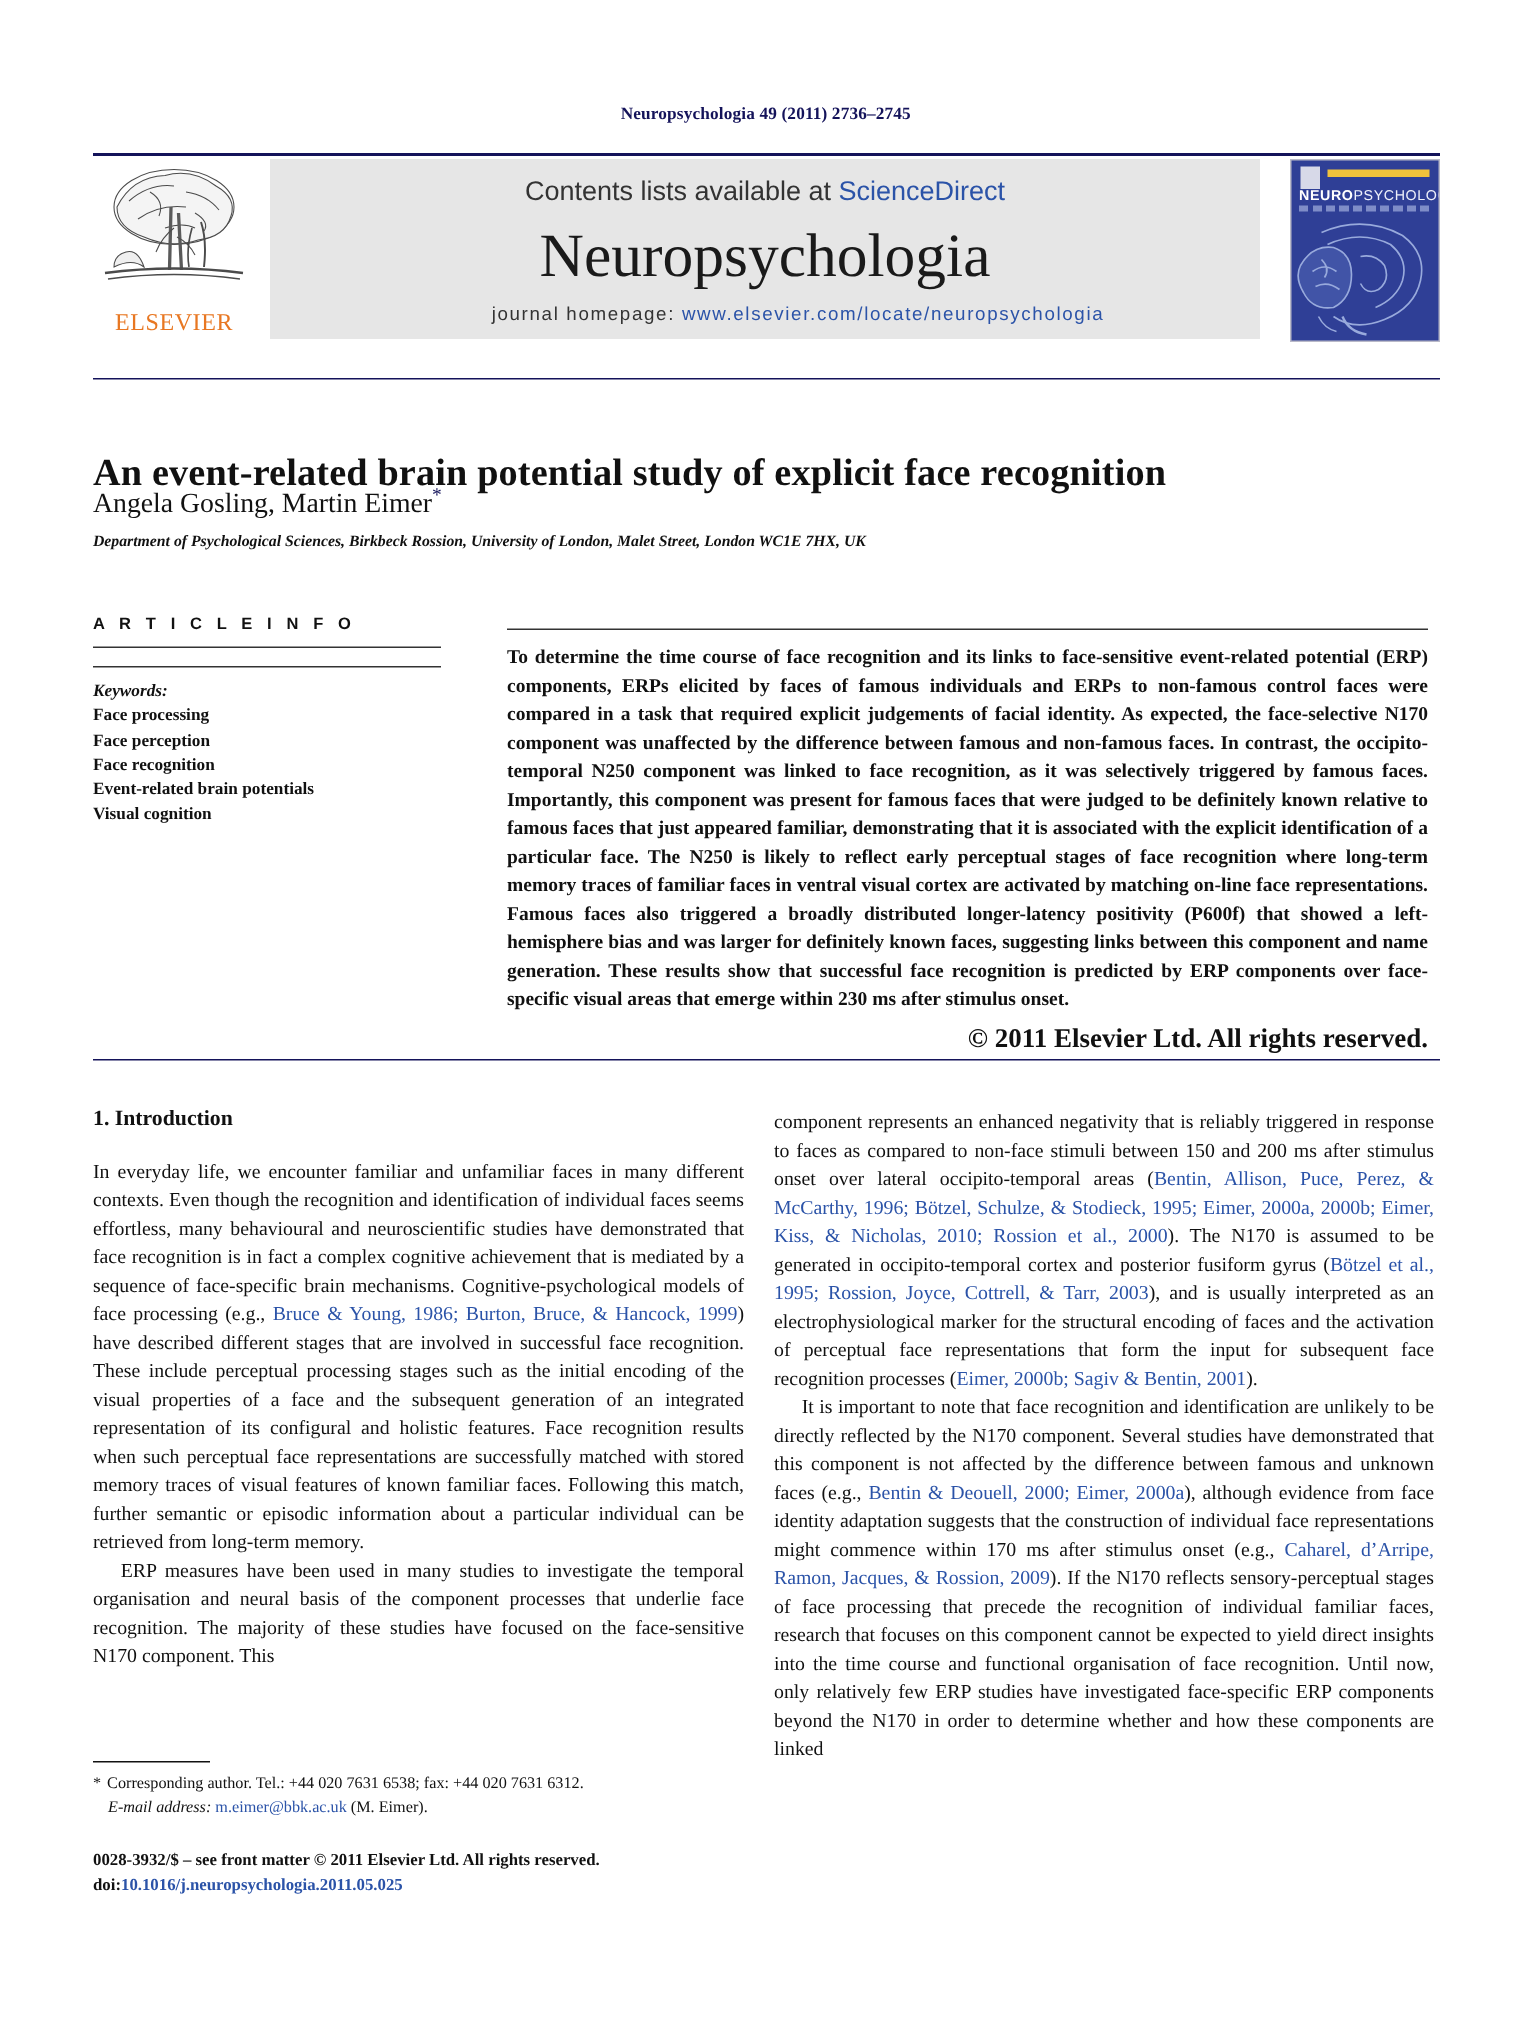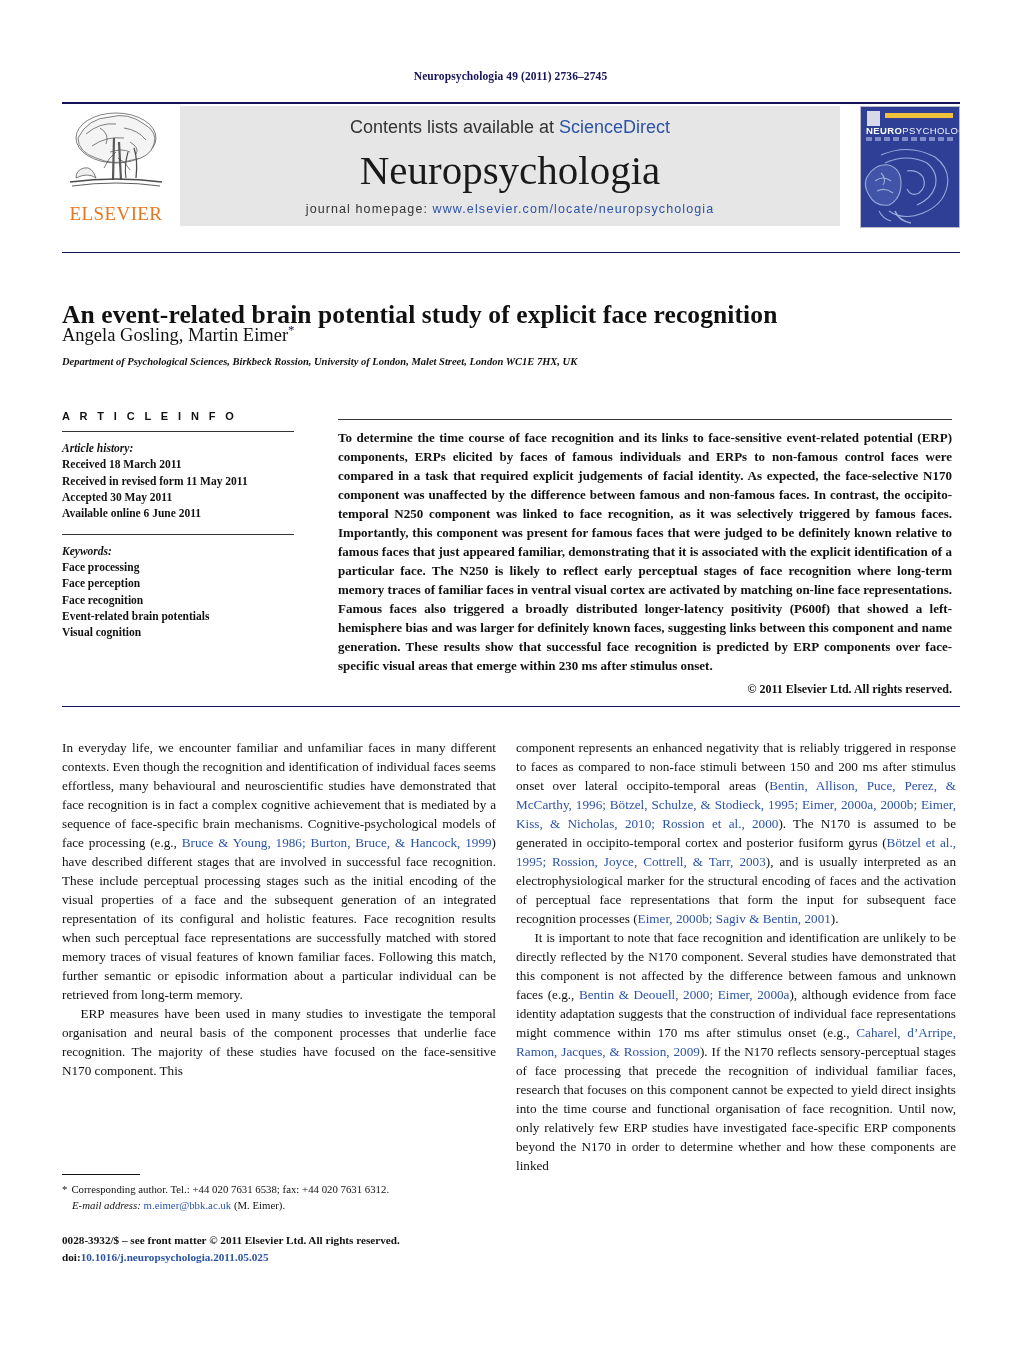--- a/index.html
+++ b/index.html
@@ -66,21 +66,21 @@
     width: 100px;
     height: 90px;
   }
   .elsevier-word {
     position: absolute;
     left: 0;
     bottom: 1px;
     width: 108px;
     text-align: center;
     font-family: "Liberation Serif", "DejaVu Serif", serif;
-    font-size: 19px;
+    font-size: 16px;
     letter-spacing: .4px;
     color: #e87722;
   }
   .masthead-center {
     position: absolute;
     left: 118px;
     top: 0;
     width: 660px;
     height: 120px;
     background: #e6e6e6;
@@ -111,20 +111,21 @@
   .homepage-line {
     position: absolute;
     bottom: 10px;
     left: 0;
     width: 660px;
     text-align: center;
     font-family: "Liberation Sans", "DejaVu Sans", sans-serif;
     font-size: 12.5px;
     letter-spacing: 1.1px;
     color: #333333;
+    padding-left: 22px;
   }
   .homepage-line .hp-url {
     color: #2b53a8;
   }
   .cover-thumb {
     position: absolute;
     right: 0;
     top: 0;
     width: 98px;
     height: 120px;
@@ -262,21 +263,21 @@
     margin-top: 9px;
     font-size: 13px;
     line-height: 1.46;
     font-weight: bold;
     text-align: justify;
     color: #111111;
   }
   .copyright {
     margin-top: 6px;
     text-align: right;
-    font-size: 12px;
+    font-size: 18px;
     font-weight: bold;
     color: #111111;
   }
   .rule-abs-bottom {
     position: absolute;
     left: 62px;
     top: 706px;
     width: 898px;
     height: 1px;
     background: #14135a;
@@ -398,46 +399,40 @@
   </div>
 
   <div class="rule-thin-dark" style="top:252px"></div>
   <h1 class="article-title">An event-related brain potential study of explicit face recognition</h1>
   <div class="authors"><span>Angela Gosling, Martin Eimer</span><span class="corr-star">*</span></div>
   <div class="affiliation">Department of Psychological Sciences, Birkbeck Rossion, University of London, Malet Street, London WC1E 7HX, UK</div>
 
   <div class="info-col">
     <div class="sec-label">A R T I C L E    I N F O</div>
     <div class="hr-sec"></div>
-    <div class="info-group">
-      <div class="grp-head">Article history:</div>
-      <div>Received 18 March 2011</div>
-      <div>Received in revised form 11 May 2011</div>
-      <div>Accepted 30 May 2011</div>
-      <div>Available online 6 June 2011</div>
-    </div>
     <div class="hr-sec-2"></div>
     <div class="info-group">
       <div class="grp-head">Keywords:</div>
       <div>Face processing</div>
       <div>Face perception</div>
       <div>Face recognition</div>
       <div>Event-related brain potentials</div>
       <div>Visual cognition</div>
     </div>
   </div>
 
   <div class="abs-col">
     <div class="hr-sec"></div>
     <div class="abstract-body">To determine the time course of face recognition and its links to face-sensitive event-related potential (ERP) components, ERPs elicited by faces of famous individuals and ERPs to non-famous control faces were compared in a task that required explicit judgements of facial identity. As expected, the face-selective N170 component was unaffected by the difference between famous and non-famous faces. In contrast, the occipito-temporal N250 component was linked to face recognition, as it was selectively triggered by famous faces. Importantly, this component was present for famous faces that were judged to be definitely known relative to famous faces that just appeared familiar, demonstrating that it is associated with the explicit identification of a particular face. The N250 is likely to reflect early perceptual stages of face recognition where long-term memory traces of familiar faces in ventral visual cortex are activated by matching on-line face representations. Famous faces also triggered a broadly distributed longer-latency positivity (P600f) that showed a left-hemisphere bias and was larger for definitely known faces, suggesting links between this component and name generation. These results show that successful face recognition is predicted by ERP components over face-specific visual areas that emerge within 230 ms after stimulus onset.</div>
     <div class="copyright">© 2011 Elsevier Ltd. All rights reserved.</div>
   </div>
   <div class="rule-abs-bottom"></div>
 
   <div class="col-left">
+    <div class="section-head">1.  Introduction</div>
     <p class="body-text"><span>In everyday life, we encounter familiar and unfamiliar faces in many different contexts. Even though the recognition and identification of individual faces seems effortless, many behavioural and neuroscientific studies have demonstrated that face recognition is in fact a complex cognitive achievement that is mediated by a sequence of face-specific brain mechanisms. Cognitive-psychological models of face processing (e.g., </span><span class="cite">Bruce &amp; Young, 1986; Burton, Bruce, &amp; Hancock, 1999</span><span>) have described different stages that are involved in successful face recognition. These include perceptual processing stages such as the initial encoding of the visual properties of a face and the subsequent generation of an integrated representation of its configural and holistic features. Face recognition results when such perceptual face representations are successfully matched with stored memory traces of visual features of known familiar faces. Following this match, further semantic or episodic information about a particular individual can be retrieved from long-term memory.</span></p>
     <p class="body-text">ERP measures have been used in many studies to investigate the temporal organisation and neural basis of the component processes that underlie face recognition. The majority of these studies have focused on the face-sensitive N170 component. This</p>
   </div>
 
   <div class="col-right">
     <p class="body-text"><span>component represents an enhanced negativity that is reliably triggered in response to faces as compared to non-face stimuli between 150 and 200 ms after stimulus onset over lateral occipito-temporal areas (</span><span class="cite">Bentin, Allison, Puce, Perez, &amp; McCarthy, 1996; Bötzel, Schulze, &amp; Stodieck, 1995; Eimer, 2000a, 2000b; Eimer, Kiss, &amp; Nicholas, 2010; Rossion et al., 2000</span><span>). The N170 is assumed to be generated in occipito-temporal cortex and posterior fusiform gyrus (</span><span class="cite">Bötzel et al., 1995; Rossion, Joyce, Cottrell, &amp; Tarr, 2003</span><span>), and is usually interpreted as an electrophysiological marker for the structural encoding of faces and the activation of perceptual face representations that form the input for subsequent face recognition processes (</span><span class="cite">Eimer, 2000b; Sagiv &amp; Bentin, 2001</span><span>).</span></p>
     <p class="body-text"><span>It is important to note that face recognition and identification are unlikely to be directly reflected by the N170 component. Several studies have demonstrated that this component is not affected by the difference between famous and unknown faces (e.g., </span><span class="cite">Bentin &amp; Deouell, 2000; Eimer, 2000a</span><span>), although evidence from face identity adaptation suggests that the construction of individual face representations might commence within 170 ms after stimulus onset (e.g., </span><span class="cite">Caharel, d’Arripe, Ramon, Jacques, &amp; Rossion, 2009</span><span>). If the N170 reflects sensory-perceptual stages of face processing that precede the recognition of individual familiar faces, research that focuses on this component cannot be expected to yield direct insights into the time course and functional organisation of face recognition. Until now, only relatively few ERP studies have investigated face-specific ERP components beyond the N170 in order to determine whether and how these components are linked</span></p>
   </div>
 
   <div class="footnote-rule"></div>

